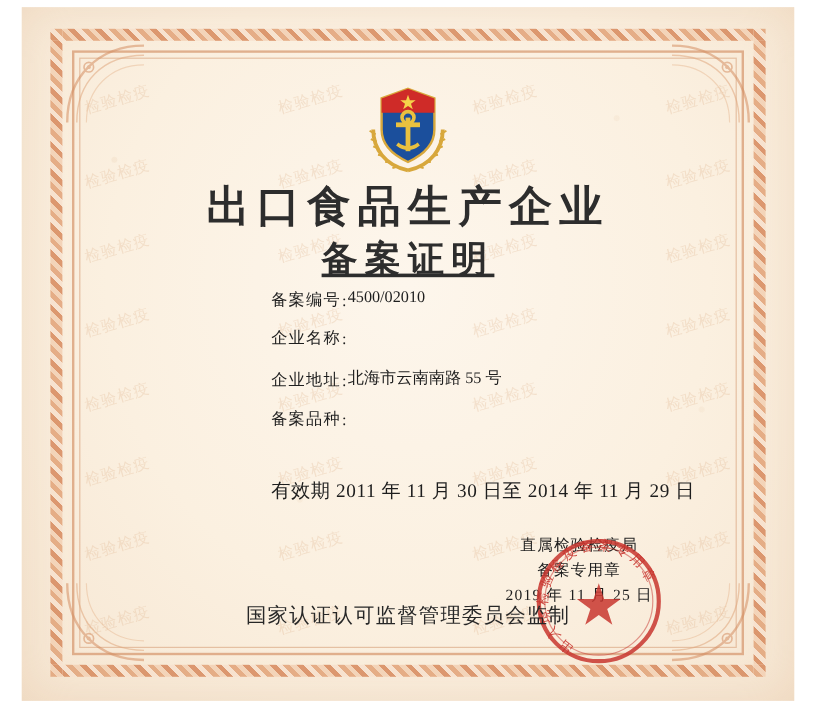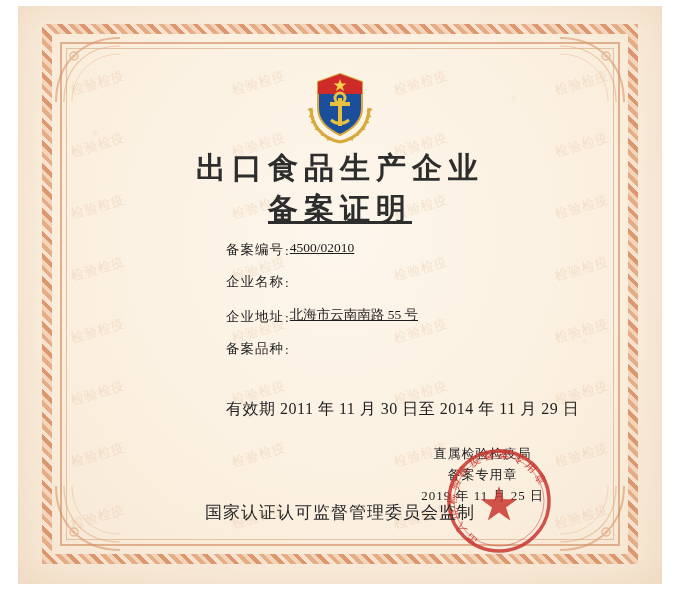--- a/index.html
+++ b/index.html
@@ -128,21 +128,21 @@
   .emblem svg { width: 100%; height: 100%; display: block; }
 
   
   .title-block {
     position: absolute;
     left: 0; right: 0;
     top: 142px;
     text-align: center;
   }
   .title-line1 {
-    font-size: 30px;
+    font-size: 36px;
     letter-spacing: 6px;
     color: #2d2d2d;
     font-weight: 700;
     line-height: 1.35;
   }
   .title-line2 {
     font-size: 30px;
     letter-spacing: 6px;
     color: #2d2d2d;
     font-weight: 700;
@@ -170,21 +170,20 @@
     white-space: nowrap;
   }
   .field-colon {
     flex: 0 0 auto;
     padding: 0 1px;
   }
   .field-value {
     flex: 1 1 auto;
     line-height: 1.55;
     word-break: break-all;
-    text-decoration: underline;
   }
   .field-row.products .field-value {
     width: 215px;
   }
 
   .validity {
     position: absolute;
     left: 208px;
     top: 393px;
     font-size: 16px;

